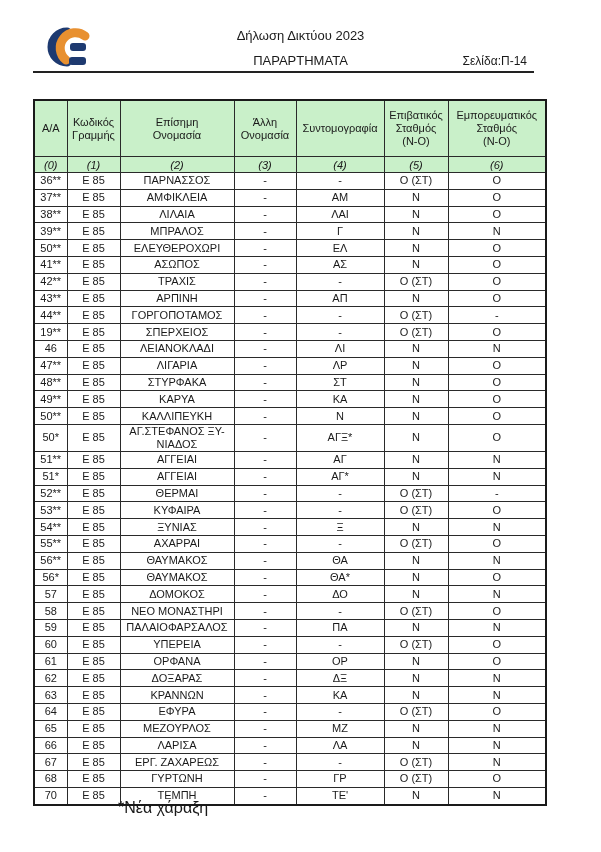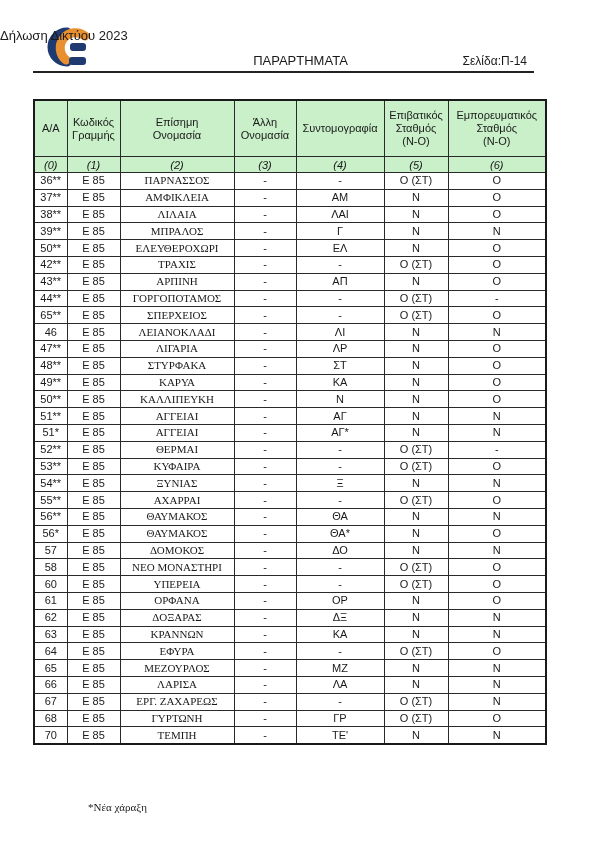--- a/index.html
+++ b/index.html
@@ -3,21 +3,21 @@
 <meta charset="utf-8">
 <style>
   html,body{margin:0;padding:0;}
   body{
     width:601px;height:852px;background:#ffffff;position:relative;
     font-family:"Liberation Sans",sans-serif;color:#1a1a1a;overflow:hidden;
   }
   
   .doc-header{position:absolute;left:0;top:0;width:601px;height:80px;}
   .logo{position:absolute;left:36px;top:24px;width:62px;height:46px;}
-  .title1{position:absolute;left:0;top:28px;width:601px;text-align:left;font-size:13px;}
+  .title1{position:absolute;left:0;top:28px;width:601px;text-align:center;font-size:13px;}
   .title2{position:absolute;left:0;top:53px;width:601px;text-align:center;font-size:13px;}
   .page-label{position:absolute;right:74px;top:54px;font-size:12px;}
   .header-rule{position:absolute;left:33px;top:71px;width:501px;border-bottom:2px solid #222;}
   
   table.main{
     position:absolute;left:33px;top:99px;width:512px;
     border-collapse:collapse;table-layout:fixed;
     font-size:11px;
   }
   table.main th,table.main td{
@@ -27,23 +27,23 @@
   table.main{border:2px solid #1a1a1a;}
   th.hcell{
     background:#c9f0c9;font-weight:normal;height:55px;
     line-height:13px;white-space:pre-line;border-bottom:2px solid #1a1a1a;
   }
   td.icell{
     background:#c9f0c9;font-style:italic;height:15px;line-height:14px;
     border-bottom:2px solid #1a1a1a;
   }
   td.dcell{height:15.8px;line-height:13px;}
-  td.name-col{text-align:left;padding-left:3px;white-space:pre-line;font-family:Liberation Serif, serif;}
+  td.name-col{text-align:left;padding-left:3px;white-space:pre-line;}
   
-  .footnotes{position:absolute;left:88px;top:795px;font-size:11px;line-height:25px;font-family:Liberation Serif, serif;}
+  .footnotes{position:absolute;left:118px;top:795px;font-size:16px;line-height:25px;}
 </style>
 </head>
 <body>
 
 <div class="doc-header">
   <svg class="logo" viewBox="0 0 62 46">
 
     <path d="M 31 8 A 13 13 0 1 0 31 38" fill="none" stroke="#1e3a70" stroke-width="9" stroke-linecap="round"></path>
 
     <path d="M 49 12 A 13 13 0 1 0 30 36" fill="none" stroke="#e89030" stroke-width="9" stroke-linecap="round"></path>
@@ -134,20 +134,29 @@
       <tr>
         <td class="dcell">50**</td>
         <td class="dcell">Ε 85</td>
         <td class="dcell name-col">ΕΛΕΥΘΕΡΟΧΩΡΙ</td>
         <td class="dcell">-</td>
         <td class="dcell">ΕΛ</td>
         <td class="dcell">Ν</td>
         <td class="dcell">Ο</td>
       </tr>
       <tr>
+        <td class="dcell">41**</td>
+        <td class="dcell">Ε 85</td>
+        <td class="dcell name-col">ΑΣΩΠΟΣ</td>
+        <td class="dcell">-</td>
+        <td class="dcell">ΑΣ</td>
+        <td class="dcell">Ν</td>
+        <td class="dcell">Ο</td>
+      </tr>
+      <tr>
         <td class="dcell">42**</td>
         <td class="dcell">Ε 85</td>
         <td class="dcell name-col">ΤΡΑΧΙΣ</td>
         <td class="dcell">-</td>
         <td class="dcell">-</td>
         <td class="dcell">Ο (ΣΤ)</td>
         <td class="dcell">Ο</td>
       </tr>
       <tr>
         <td class="dcell">43**</td>
@@ -161,21 +170,21 @@
       <tr>
         <td class="dcell">44**</td>
         <td class="dcell">Ε 85</td>
         <td class="dcell name-col">ΓΟΡΓΟΠΟΤΑΜΟΣ</td>
         <td class="dcell">-</td>
         <td class="dcell">-</td>
         <td class="dcell">Ο (ΣΤ)</td>
         <td class="dcell">-</td>
       </tr>
       <tr>
-        <td class="dcell">65**</td>
+        <td class="dcell">19**</td>
         <td class="dcell">Ε 85</td>
         <td class="dcell name-col">ΣΠΕΡΧΕΙΟΣ</td>
         <td class="dcell">-</td>
         <td class="dcell">-</td>
         <td class="dcell">Ο (ΣΤ)</td>
         <td class="dcell">Ο</td>
       </tr>
       <tr>
         <td class="dcell">46</td>
         <td class="dcell">Ε 85</td>
@@ -215,20 +224,30 @@
       <tr>
         <td class="dcell">50**</td>
         <td class="dcell">Ε 85</td>
         <td class="dcell name-col">ΚΑΛΛΙΠΕΥΚΗ</td>
         <td class="dcell">-</td>
         <td class="dcell">Ν</td>
         <td class="dcell">Ν</td>
         <td class="dcell">Ο</td>
       </tr>
       <tr>
+        <td class="dcell">50*</td>
+        <td class="dcell">Ε 85</td>
+        <td class="dcell name-col">ΑΓ.ΣΤΕΦΑΝΟΣ ΞΥ-
+ΝΙΑΔΟΣ</td>
+        <td class="dcell">-</td>
+        <td class="dcell">ΑΓΞ*</td>
+        <td class="dcell">Ν</td>
+        <td class="dcell">Ο</td>
+      </tr>
+      <tr>
         <td class="dcell">51**</td>
         <td class="dcell">Ε 85</td>
         <td class="dcell name-col">ΑΓΓΕΙΑΙ</td>
         <td class="dcell">-</td>
         <td class="dcell">ΑΓ</td>
         <td class="dcell">Ν</td>
         <td class="dcell">Ν</td>
       </tr>
       <tr>
         <td class="dcell">51*</td>
@@ -303,20 +322,29 @@
         <td class="dcell">Ν</td>
       </tr>
       <tr>
         <td class="dcell">58</td>
         <td class="dcell">Ε 85</td>
         <td class="dcell name-col">ΝΕΟ ΜΟΝΑΣΤΗΡΙ</td>
         <td class="dcell">-</td>
         <td class="dcell">-</td>
         <td class="dcell">Ο (ΣΤ)</td>
         <td class="dcell">Ο</td>
+      </tr>
+      <tr>
+        <td class="dcell">59</td>
+        <td class="dcell">Ε 85</td>
+        <td class="dcell name-col">ΠΑΛΑΙΟΦΑΡΣΑΛΟΣ</td>
+        <td class="dcell">-</td>
+        <td class="dcell">ΠΑ</td>
+        <td class="dcell">Ν</td>
+        <td class="dcell">Ν</td>
       </tr>
       <tr>
         <td class="dcell">60</td>
         <td class="dcell">Ε 85</td>
         <td class="dcell name-col">ΥΠΕΡΕΙΑ</td>
         <td class="dcell">-</td>
         <td class="dcell">-</td>
         <td class="dcell">Ο (ΣΤ)</td>
         <td class="dcell">Ο</td>
       </tr>

